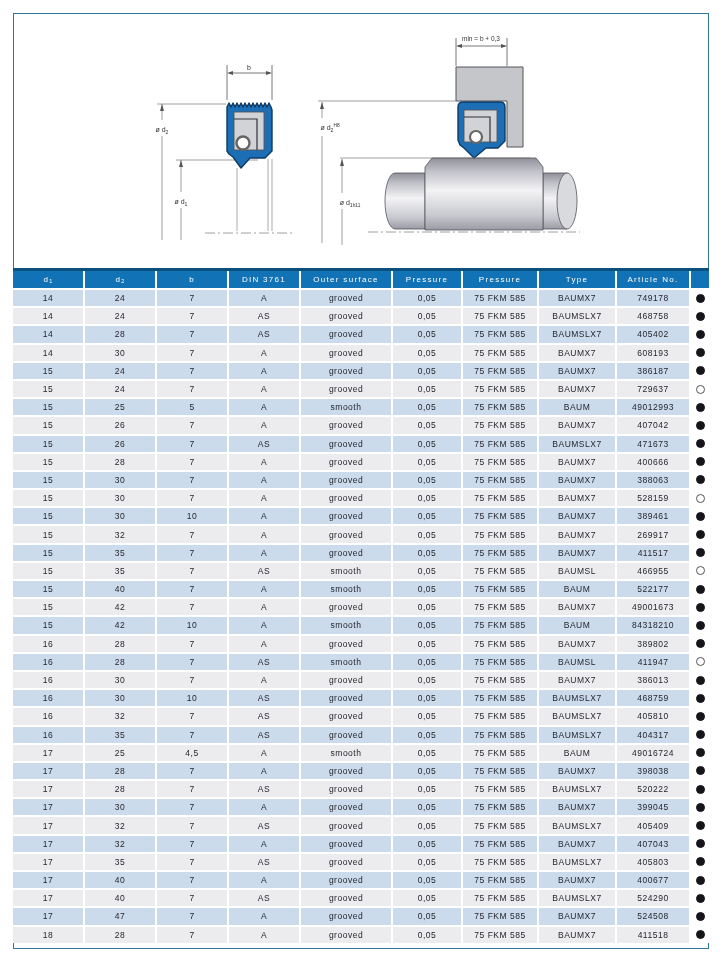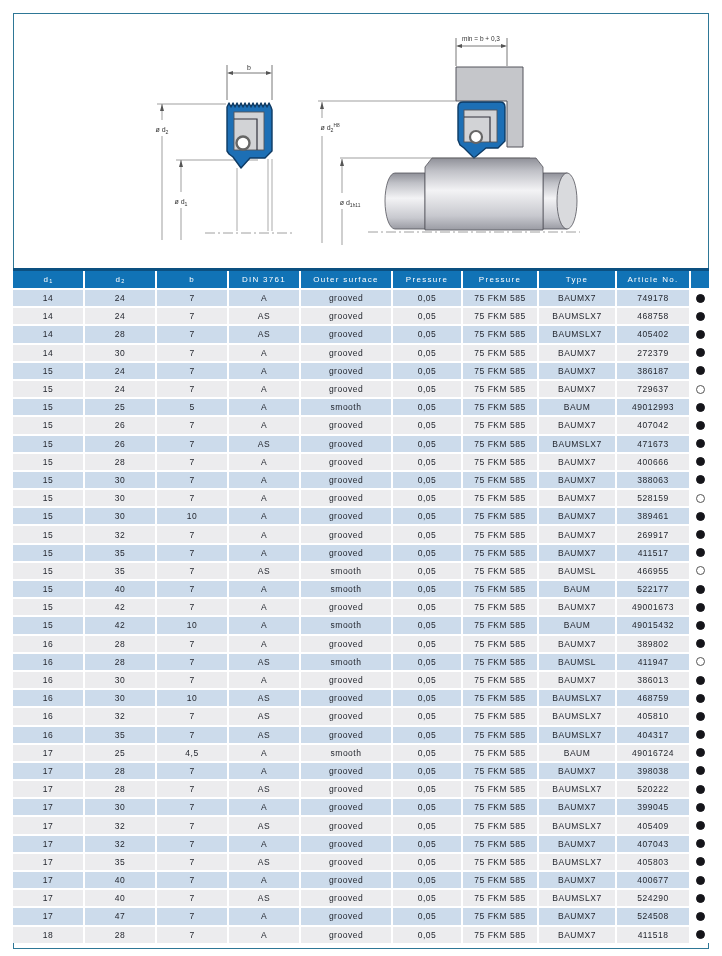--- a/index.html
+++ b/index.html
@@ -213,21 +213,21 @@
       <span class="dot filled"></span>
     </div>
     <div class="cell even">14</div>
     <div class="cell even">30</div>
     <div class="cell even">7</div>
     <div class="cell even">A</div>
     <div class="cell even">grooved</div>
     <div class="cell even">0,05</div>
     <div class="cell even">75 FKM 585</div>
     <div class="cell even">BAUMX7</div>
-    <div class="cell even">272379</div>
+    <div class="cell even">608193</div>
     <div class="cell even cell-circle">
       <span class="dot filled"></span>
     </div>
     <div class="cell odd">15</div>
     <div class="cell odd">24</div>
     <div class="cell odd">7</div>
     <div class="cell odd">A</div>
     <div class="cell odd">grooved</div>
     <div class="cell odd">0,05</div>
     <div class="cell odd">75 FKM 585</div>
@@ -393,21 +393,21 @@
       <span class="dot filled"></span>
     </div>
     <div class="cell odd">15</div>
     <div class="cell odd">42</div>
     <div class="cell odd">10</div>
     <div class="cell odd">A</div>
     <div class="cell odd">smooth</div>
     <div class="cell odd">0,05</div>
     <div class="cell odd">75 FKM 585</div>
     <div class="cell odd">BAUM</div>
-    <div class="cell odd">49015432</div>
+    <div class="cell odd">84318210</div>
     <div class="cell odd cell-circle">
       <span class="dot filled"></span>
     </div>
     <div class="cell even">16</div>
     <div class="cell even">28</div>
     <div class="cell even">7</div>
     <div class="cell even">A</div>
     <div class="cell even">grooved</div>
     <div class="cell even">0,05</div>
     <div class="cell even">75 FKM 585</div>

